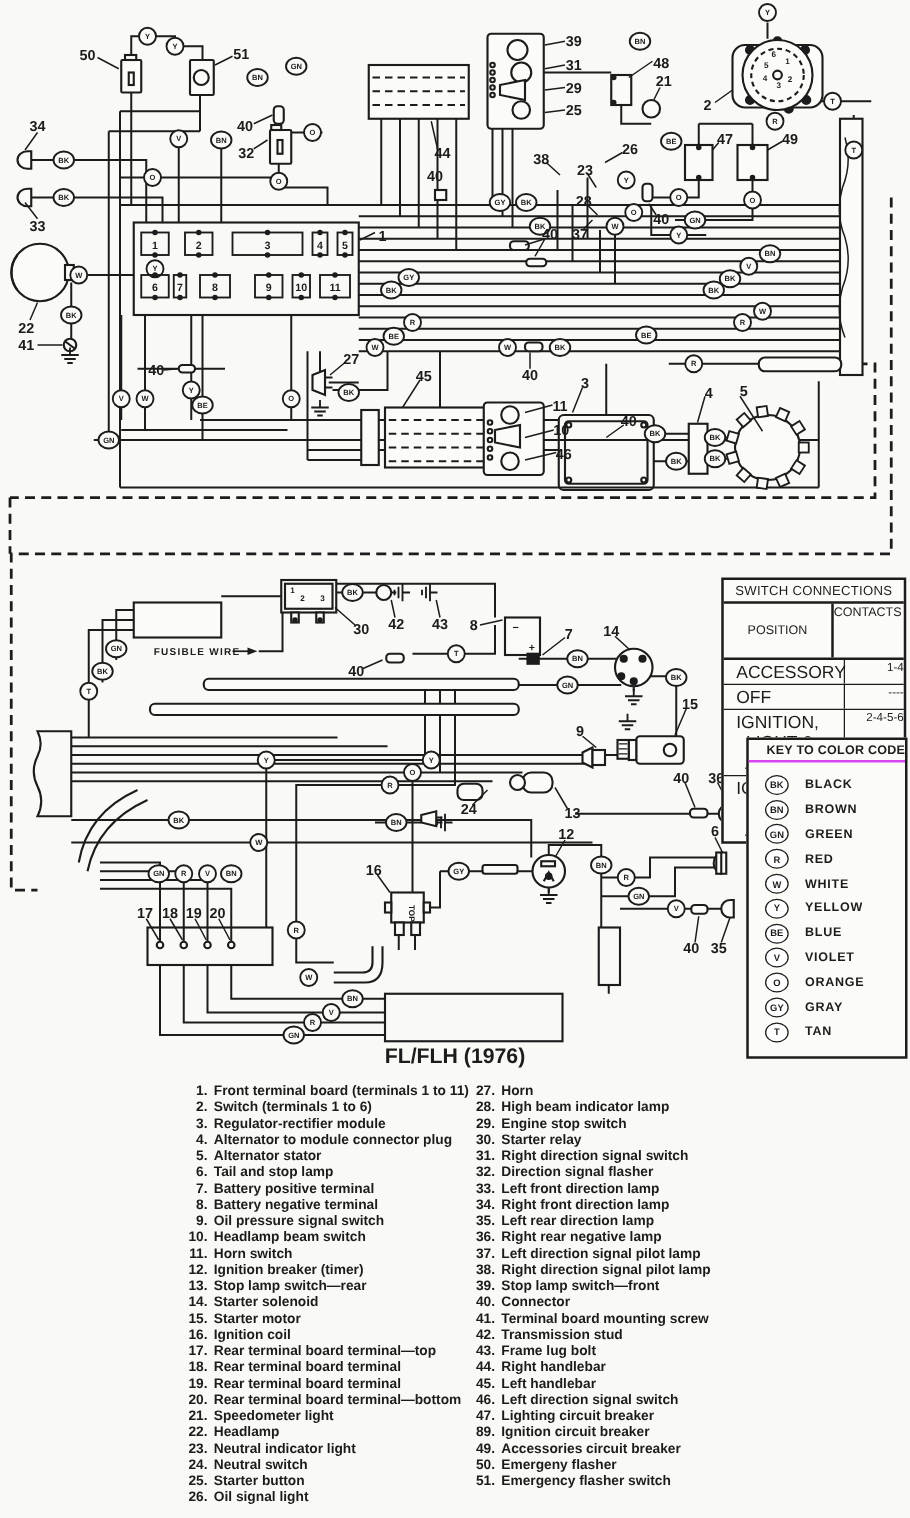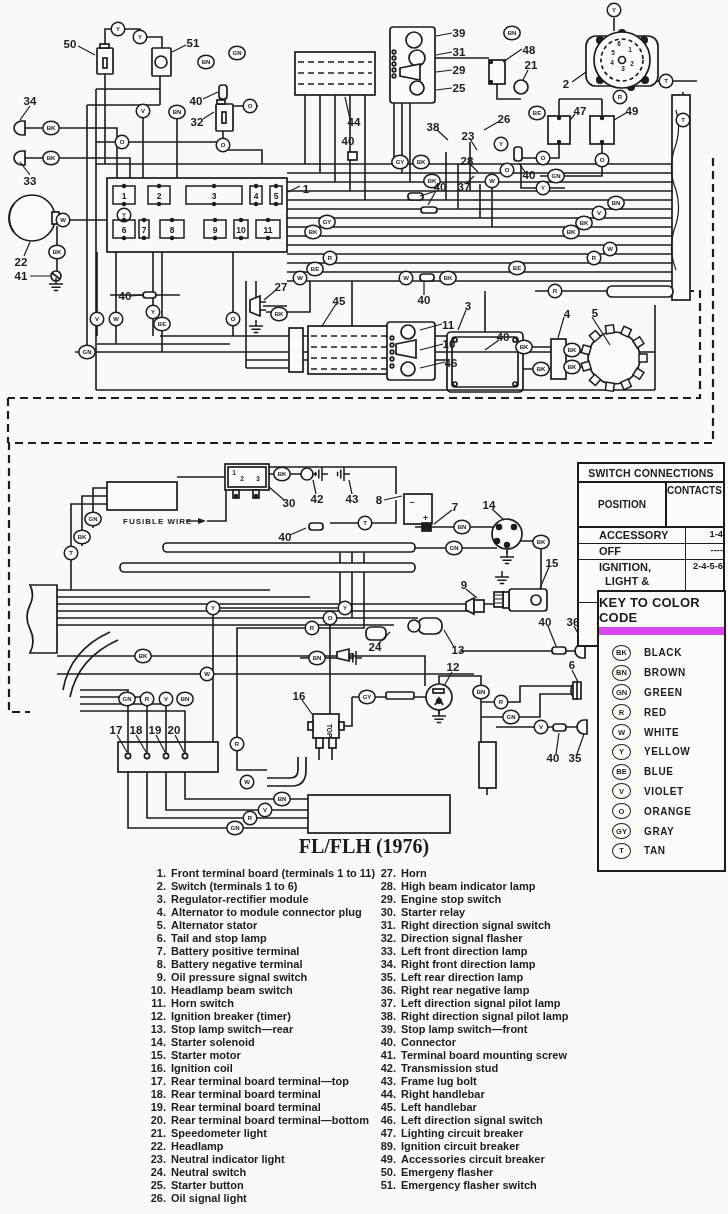--- a/index.html
+++ b/index.html
@@ -8,45 +8,45 @@
   #wiring{position:absolute;left:0;top:0}
   svg text{fill:#1c1c1c}
   .co{font:bold 11.5px "Liberation Sans",sans-serif}
   .wc{font:bold 6px "Liberation Sans",sans-serif}
   .tn{font:bold 8.5px "Liberation Sans",sans-serif}
   .tsm{font:bold 6.5px "Liberation Sans",sans-serif}
   .fw{font:bold 8px "Liberation Sans",sans-serif;letter-spacing:1px}
 
   
   .sc{position:absolute;left:577px;top:462px;width:148px;border:2px solid #1c1c1c;
-      background:#fbfbf7;font-weight:bold;box-sizing:border-box}
+      background:#fbfbf7;font-weight:normal;box-sizing:border-box}
   .sc-title{font-size:10.5px;text-align:center;padding:3px 0 2px;border-bottom:2px solid #1c1c1c;letter-spacing:.2px}
   .sc-head{display:flex;border-bottom:2px solid #1c1c1c}
   .sc-head .c1{width:86px;border-right:2px solid #1c1c1c;text-align:center;padding:16px 0;font-size:10px}
   .sc-head .c2{flex:1;text-align:left;padding:2px 0;font-size:10px}
   .sc-row{display:flex;border-bottom:1.5px solid #1c1c1c}
   .sc-row:last-child{border-bottom:none}
-  .sc-row .c1{width:86px;border-right:1.5px solid #1c1c1c;padding:1px 0 1px 20px;
-              font-size:11px;line-height:1.2;white-space:pre}
+  .sc-row .c1{width:86px;border-right:1.5px solid #1c1c1c;padding:1px 0 1px 10px;
+              font-size:14px;line-height:1.2;white-space:pre}
   .sc-row .c2{flex:1;text-align:right;padding:1px 0;font-size:9.3px}
 
   
   .ck{position:absolute;left:597px;top:590px;width:129px;border:2px solid #1c1c1c;
       background:#fbfbf7;box-sizing:border-box}
-  .ck-title{font-size:13px;font-weight:bold;text-align:left;padding:3px 0 2px;
-            border-bottom:8px solid #d946ef;letter-spacing:.2px}
+  .ck-title{font-size:10px;font-weight:bold;text-align:right;padding:3px 0 2px;
+            border-bottom:2px solid #d946ef;letter-spacing:.2px}
   .ck-body{padding:8px 0 9px}
   .ck-row{display:flex;align-items:center;height:19.8px;padding-left:13px}
   .ck-badge{width:19px;height:16px;border:1.7px solid #1c1c1c;border-radius:50%;
             font-size:7.5px;font-weight:bold;display:flex;align-items:center;
             justify-content:center;margin-right:13px;flex:none;box-sizing:border-box;background:#fff}
   .ck-name{font-size:10px;font-weight:bold;letter-spacing:.6px}
 
   .dtitle{position:absolute;top:835px;left:0;width:728px;text-align:center;
-          font-family:Liberation Serif, serif;font-weight:bold;font-size:20px}
+          font-family:Liberation Sans, sans-serif;font-weight:bold;font-size:17px}
 
   .lcol{position:absolute;font-size:11px;font-weight:bold;line-height:13px;white-space:nowrap}
   #leg-left{left:140px;top:867px;width:256px}
   #leg-right{left:370px;top:867px;width:220px}
   .leg-row{display:flex}
   .leg-num{width:26px;text-align:right;margin-right:5px;flex:none}
 </style>
 </head>
 <body>
 

